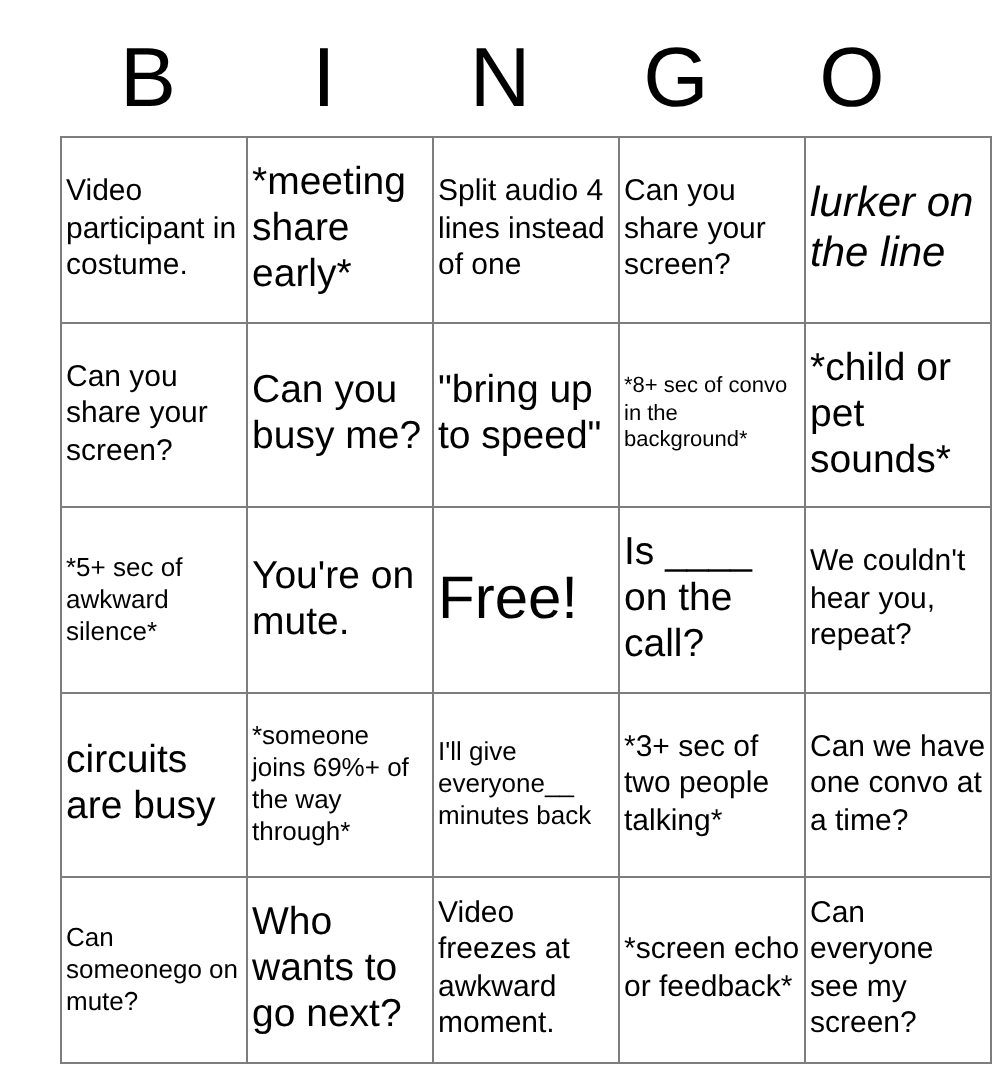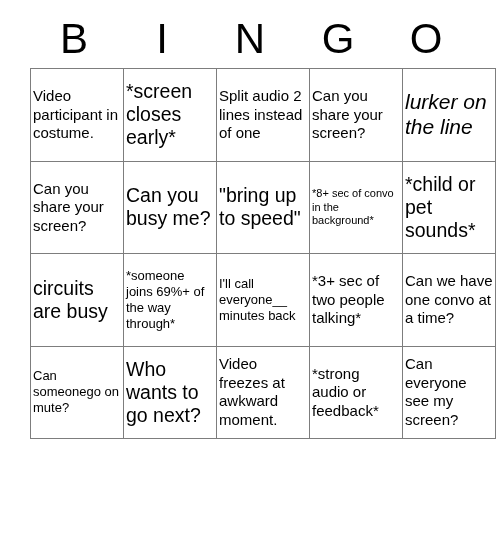--- a/index.html
+++ b/index.html
@@ -82,24 +82,24 @@
     <div class="header-cell">O</div>
   </div>
 
   <table class="bingo">
     <tbody>
       <tr>
         <td>
             <span class="cell-text t-md">Video participant in costume.</span>
           </td>
         <td>
-            <span class="cell-text t-lg">*screen closes early*</span>
+            <span class="cell-text t-lg">*meeting share early*</span>
           </td>
         <td>
-            <span class="cell-text t-md">Split audio 2 lines instead of one</span>
+            <span class="cell-text t-md">Split audio 4 lines instead of one</span>
           </td>
         <td>
             <span class="cell-text t-md">Can you share your screen?</span>
           </td>
         <td>
             <span class="cell-text t-xl">lurker on the line</span>
           </td>
       </tr>
       <tr>
         <td>
@@ -113,47 +113,64 @@
           </td>
         <td>
             <span class="cell-text t-xs">*8+ sec of convo in the background*</span>
           </td>
         <td>
             <span class="cell-text t-lg">*child or pet sounds*</span>
           </td>
       </tr>
       <tr>
         <td>
+            <span class="cell-text t-sm">*5+ sec of awkward silence*</span>
+          </td>
+        <td>
+            <span class="cell-text t-lg">You're on mute.</span>
+          </td>
+        <td>
+            <span class="cell-text t-free">Free!</span>
+          </td>
+        <td>
+            <span class="cell-text t-lg">Is ____ on the call?</span>
+          </td>
+        <td>
+            <span class="cell-text t-md">We couldn't hear you, repeat?</span>
+          </td>
+      </tr>
+      <tr>
+        <td>
             <span class="cell-text t-lg">circuits are busy</span>
           </td>
         <td>
             <span class="cell-text t-sm">*someone joins 69%+ of the way through*</span>
           </td>
         <td>
-            <span class="cell-text t-sm">I'll call everyone__ minutes back</span>
+            <span class="cell-text t-sm">I'll give everyone__ minutes back</span>
           </td>
         <td>
             <span class="cell-text t-md">*3+ sec of two people talking*</span>
           </td>
         <td>
             <span class="cell-text t-md">Can we have one convo at a time?</span>
           </td>
       </tr>
       <tr>
         <td>
             <span class="cell-text t-sm">Can someonego on mute?</span>
           </td>
         <td>
             <span class="cell-text t-lg">Who wants to go next?</span>
           </td>
         <td>
             <span class="cell-text t-md">Video freezes at awkward moment.</span>
           </td>
         <td>
-            <span class="cell-text t-md">*strong audio or feedback*</span>
+            <span class="cell-text t-md">*screen echo or feedback*</span>
           </td>
         <td>
             <span class="cell-text t-md">Can everyone see my screen?</span>
           </td>
       </tr>
     </tbody>
   </table>
 
 </div>
 

